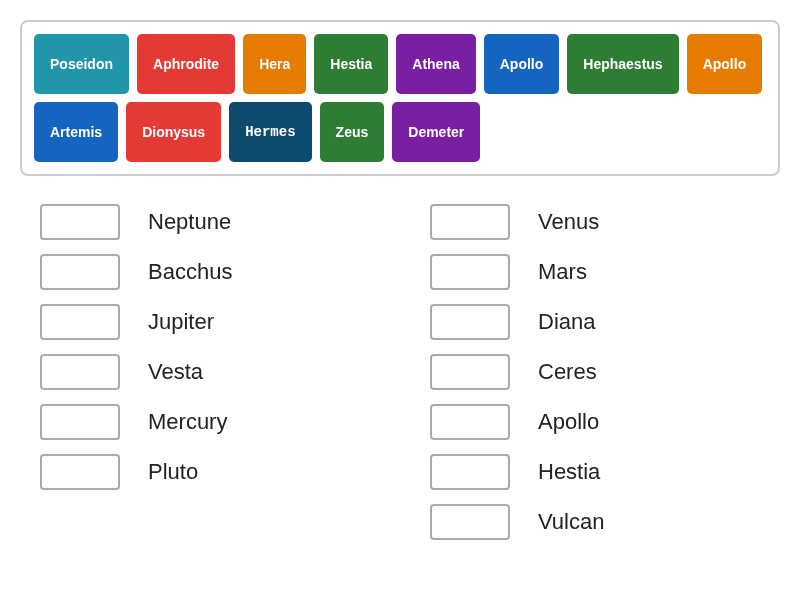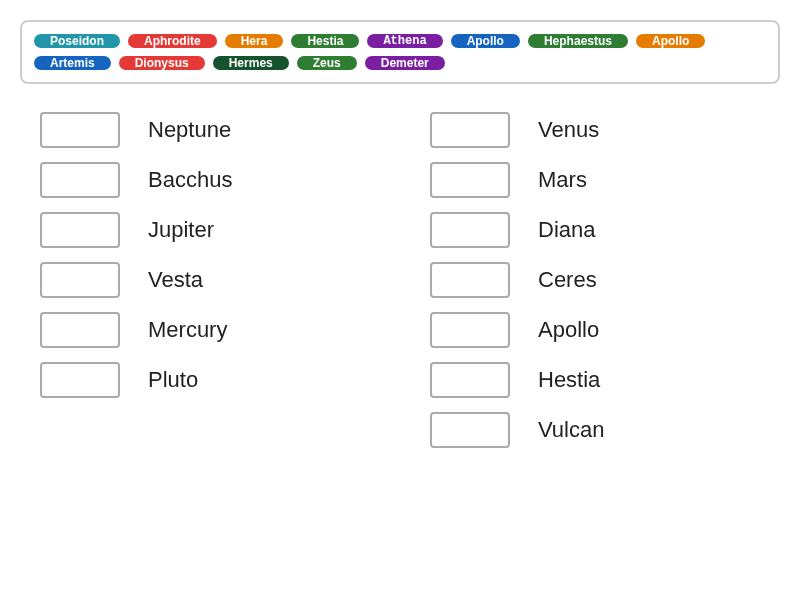--- a/index.html
+++ b/index.html
@@ -17,24 +17,24 @@
       border-radius: 8px;
       padding: 12px;
       margin-bottom: 24px;
       display: flex;
       flex-wrap: wrap;
       gap: 8px;
     }
 
     .word-chip {
       color: #fff;
-      font-size: 12px;
+      font-size: 14px;
       font-weight: bold;
-      padding: 0 16px;
-      border-radius: 14px;
+      padding: 22px 16px;
+      border-radius: 5px;
       cursor: pointer;
       user-select: none;
     }
 
     .match-area {
       display: grid;
       grid-template-columns: 1fr 1fr;
       gap: 0 40px;
       padding-left: 20px;
     }
@@ -69,27 +69,27 @@
     }
   </style>
 </head>
 <body>
 
 <div class="word-bank">
     <div class="word-chip" style="background-color: rgb(33, 150, 168);">Poseidon</div>
     <div class="word-chip" style="background-color: rgb(229, 57, 53); text-align: right;">Aphrodite</div>
     <div class="word-chip" style="background-color: rgb(229, 124, 0);">Hera</div>
     <div class="word-chip" style="background-color: rgb(46, 125, 50);">Hestia</div>
-    <div class="word-chip" style="background-color: rgb(123, 31, 162); font-family: Liberation Mono, monospace;">Athena</div>
+    <div class="word-chip" style="background-color: rgb(123, 31, 162);">Athena</div>
     <div class="word-chip" style="background-color: rgb(21, 101, 192);">Apollo</div>
     <div class="word-chip" style="background-color: rgb(46, 125, 50);">Hephaestus</div>
     <div class="word-chip" style="background-color: rgb(229, 124, 0);">Apollo</div>
     <div class="word-chip" style="background-color: rgb(21, 101, 192);">Artemis</div>
     <div class="word-chip" style="background-color: rgb(229, 57, 53);">Dionysus</div>
-    <div class="word-chip" style="background-color: #14532d;">Hermes</div>
+    <div class="word-chip" style="background-color: #0c4a6e; font-family: Liberation Mono, monospace;">Hermes</div>
     <div class="word-chip" style="background-color: rgb(46, 125, 50);">Zeus</div>
     <div class="word-chip" style="background-color: rgb(123, 31, 162);">Demeter</div>
   </div>
 
 <div class="match-area">
   <div class="match-column">
       <div class="match-row">
         <div class="drop-box"></div>
         <span class="match-label">Neptune</span>
       </div>

